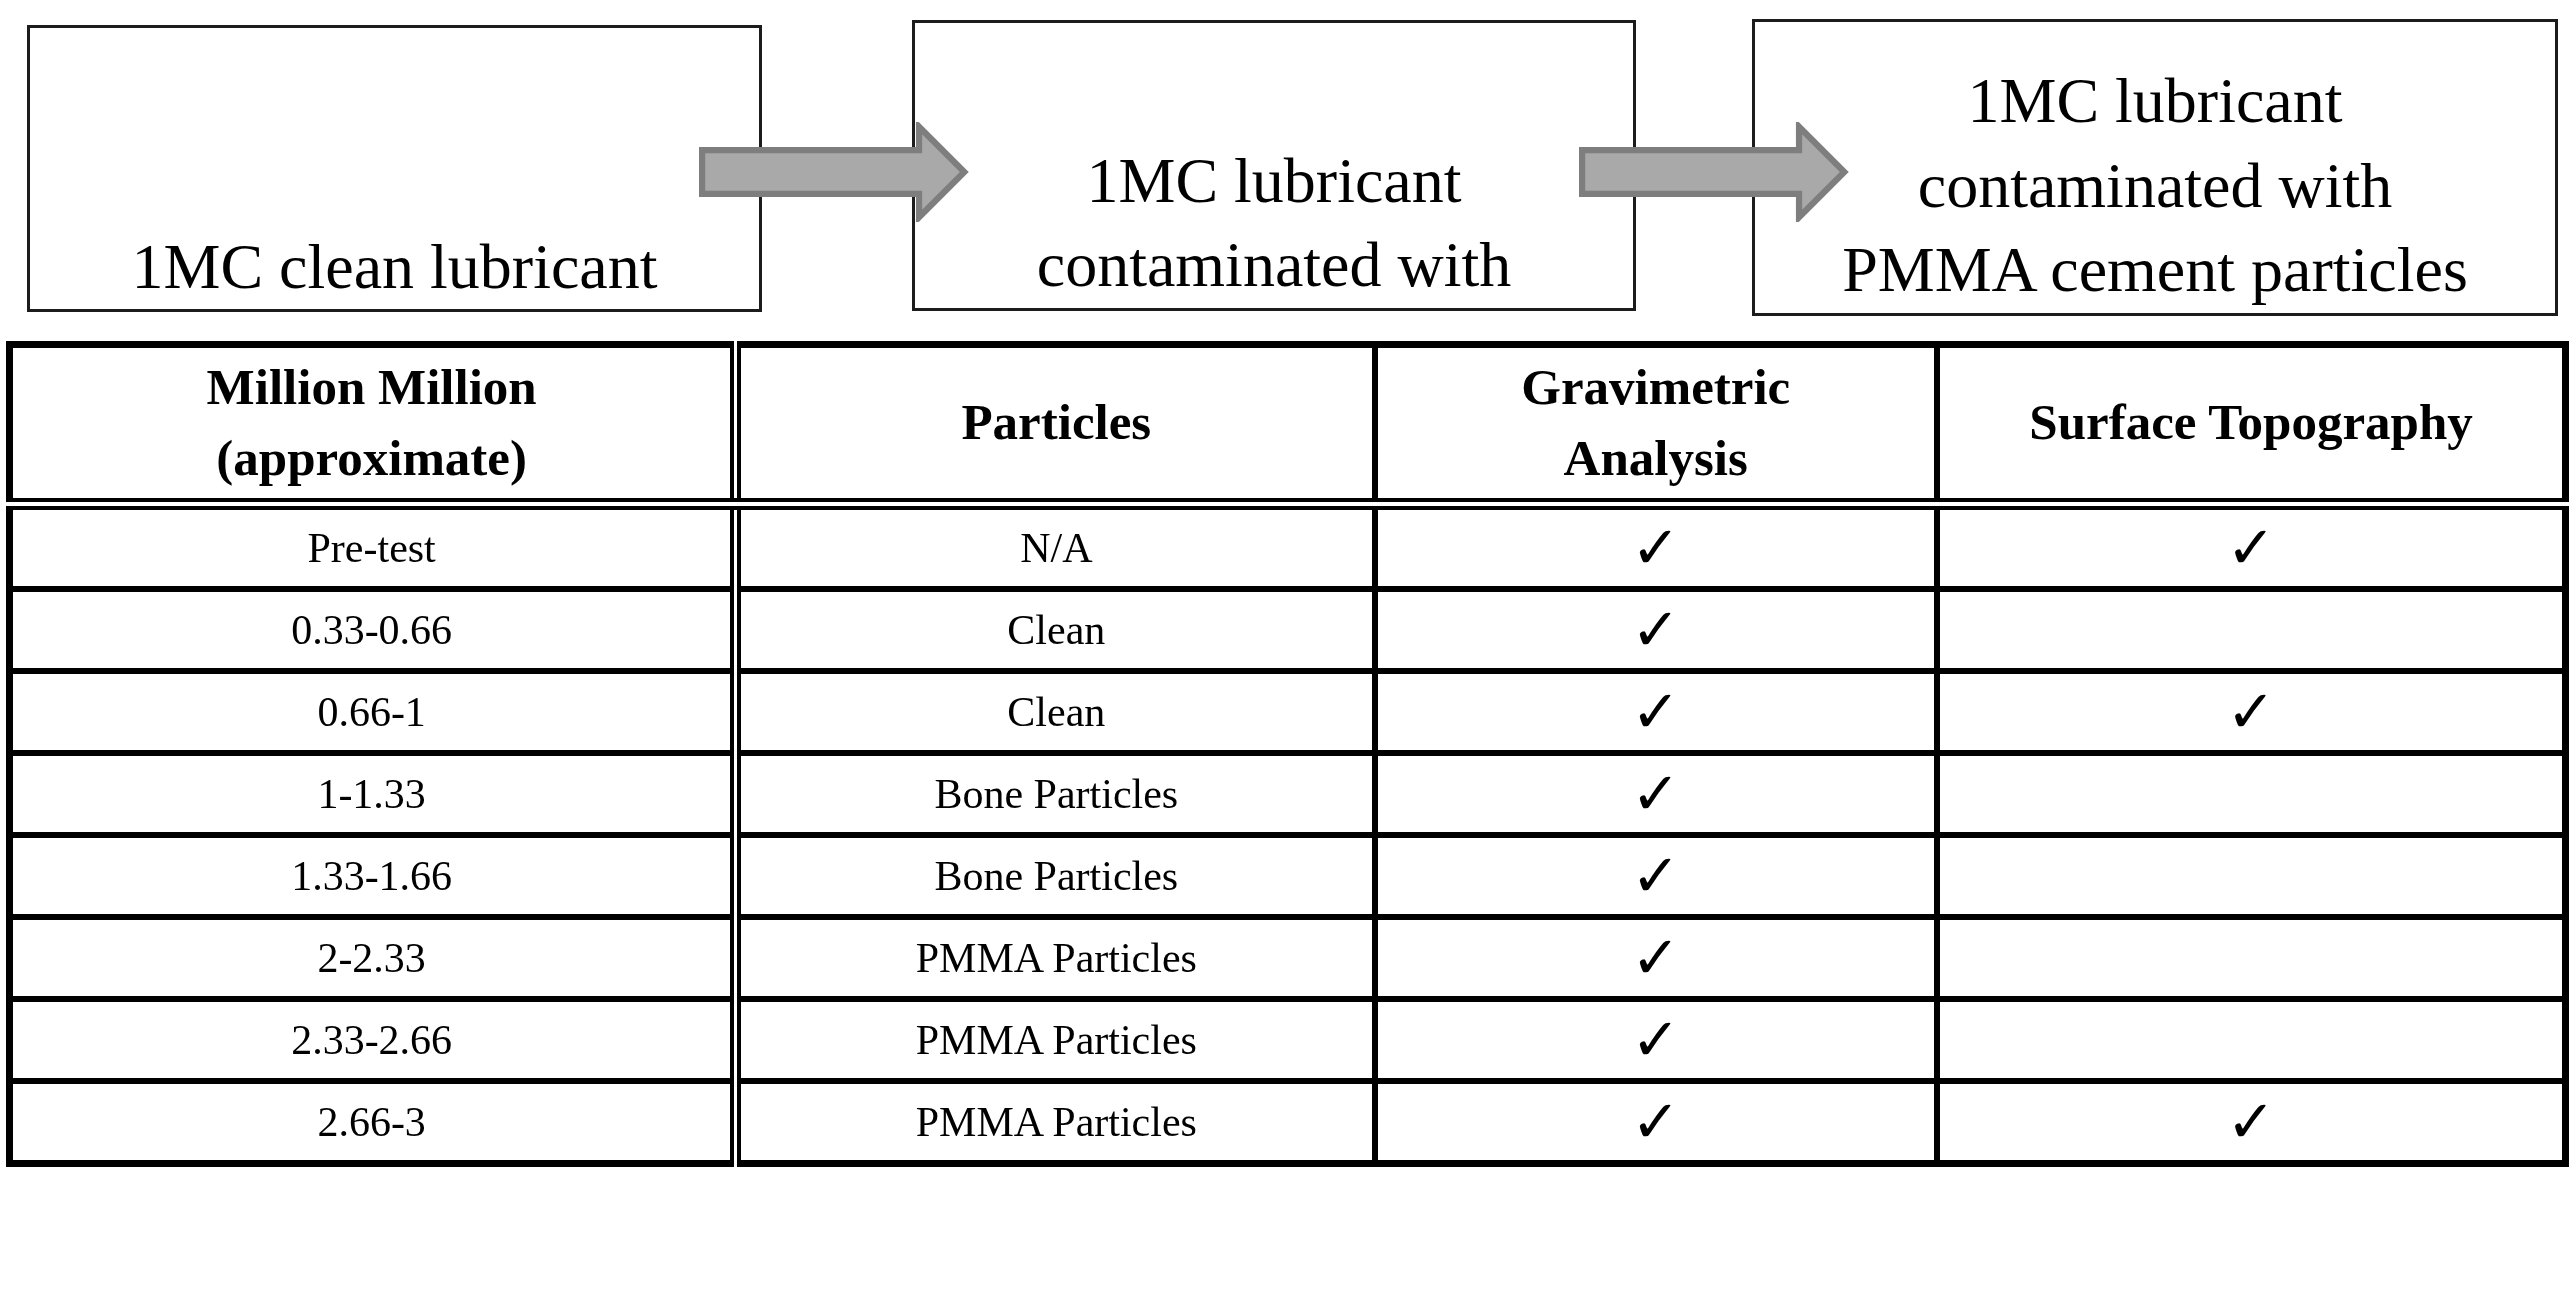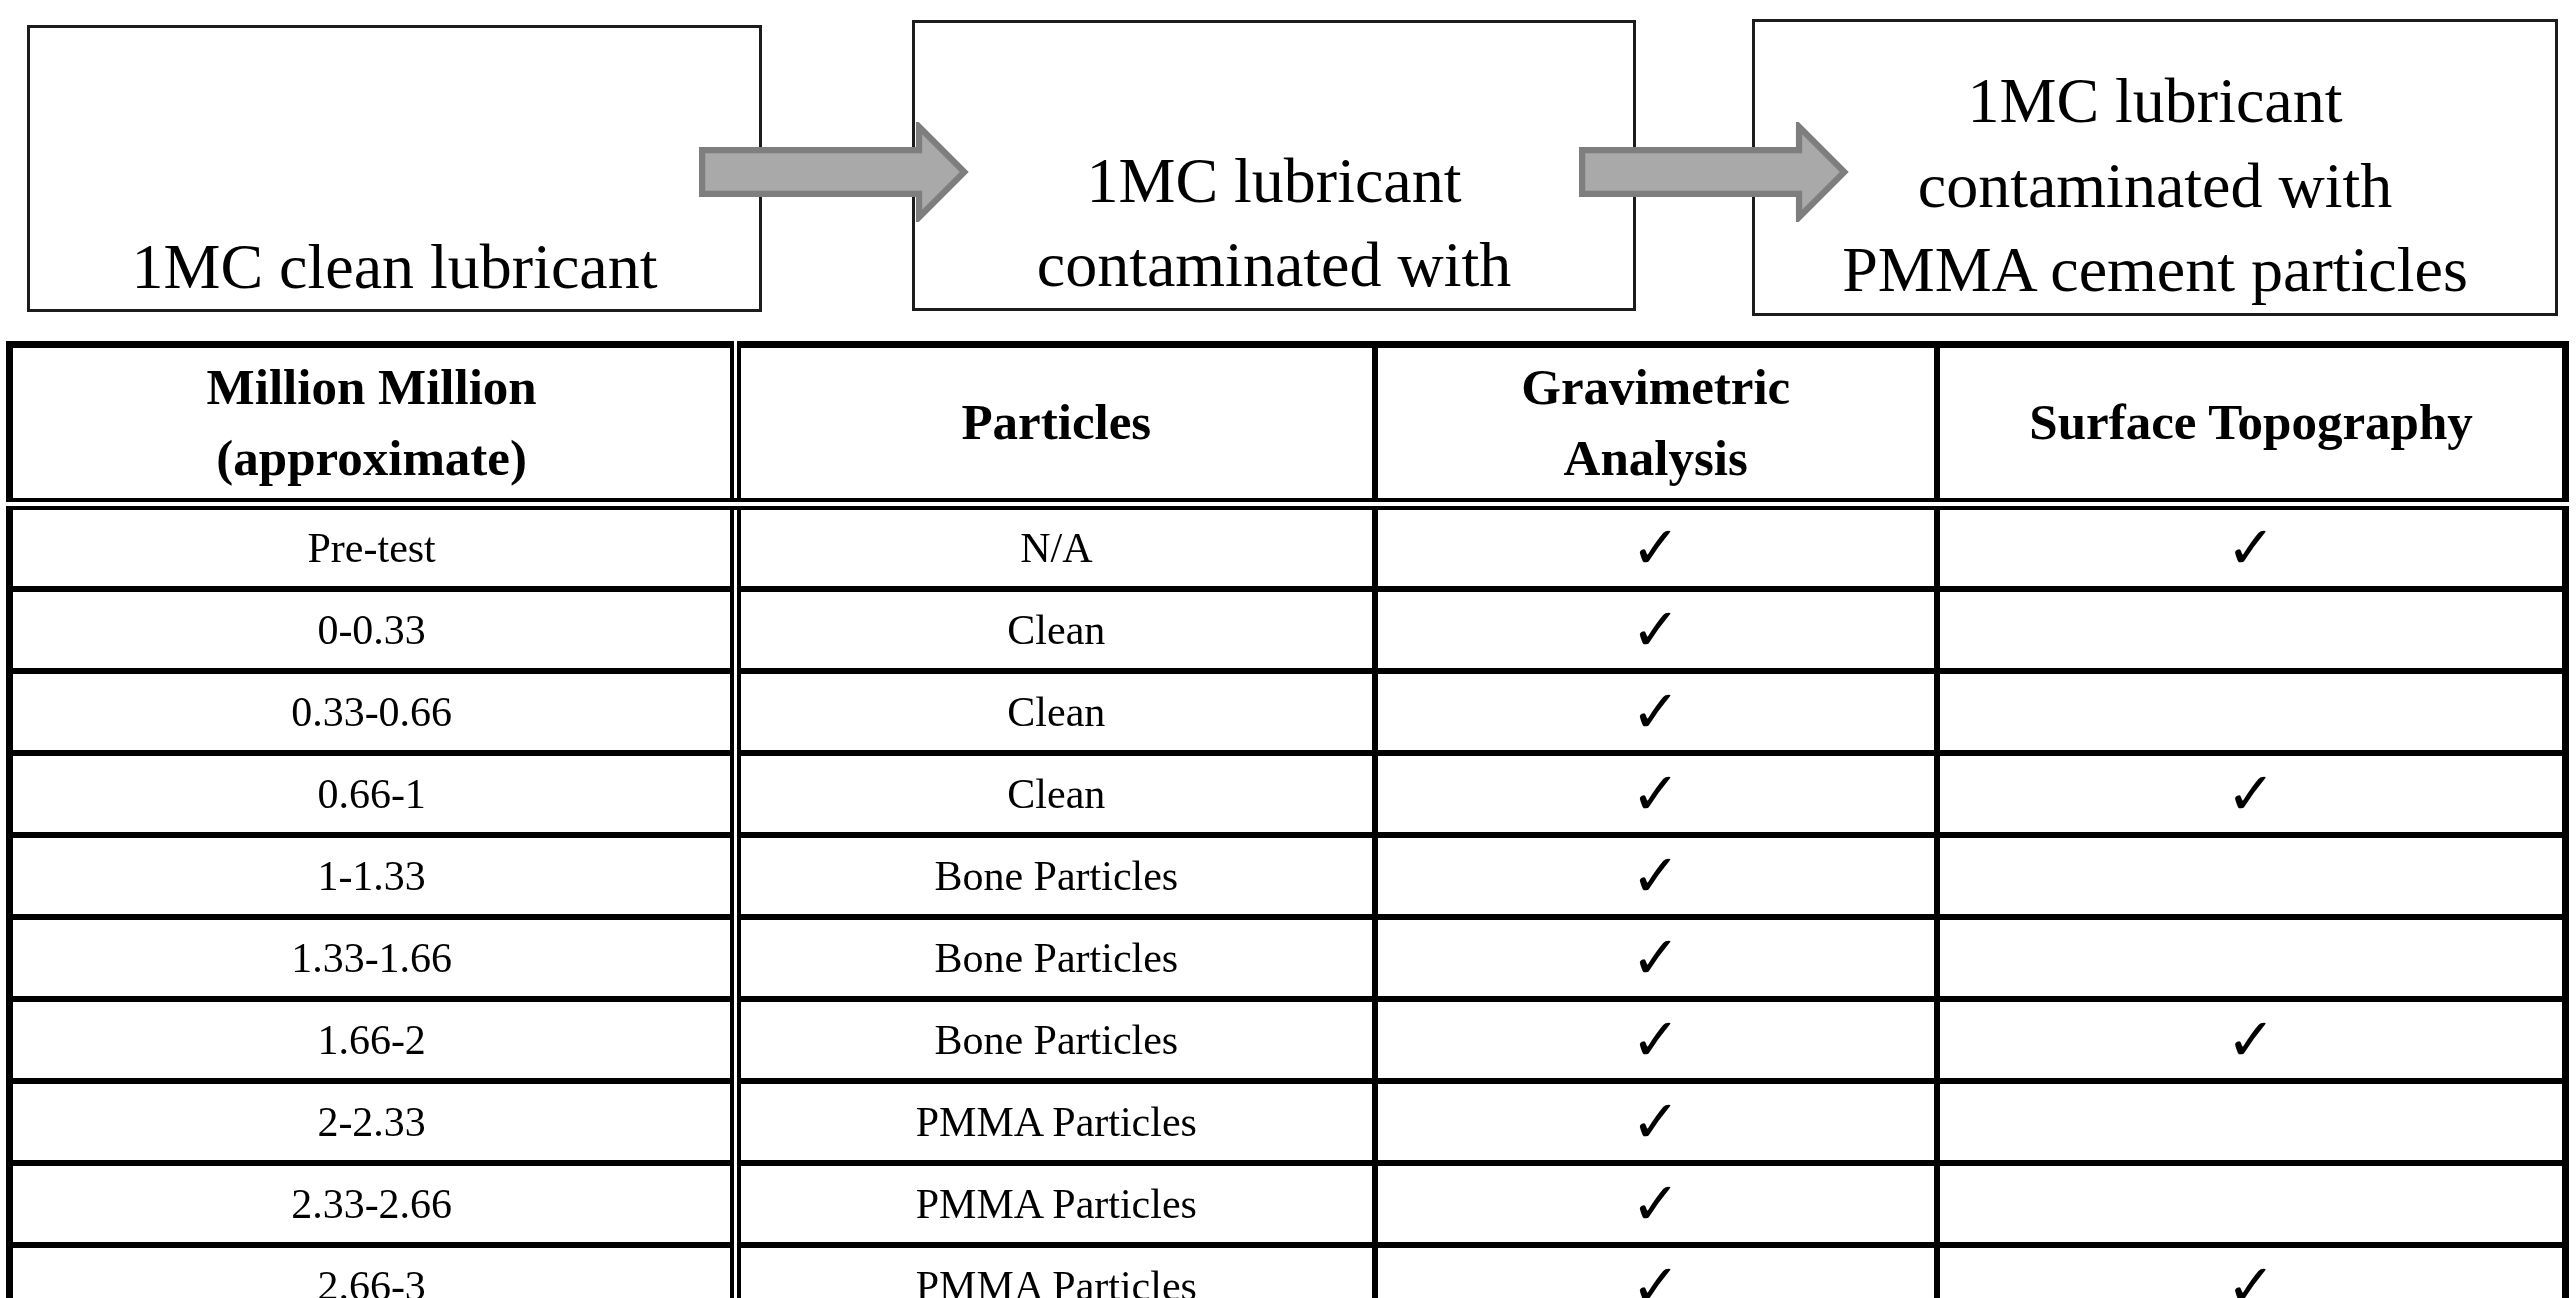--- a/index.html
+++ b/index.html
@@ -123,26 +123,20 @@
         </tr>
       </thead>
       <tbody>
           <tr>
             <td>Pre-test</td>
             <td>N/A</td>
             <td class="check">✓</td>
             <td class="check">✓</td>
           </tr>
           <tr>
-            <td>0-0.33</td>
-            <td>Clean</td>
-            <td class="check">✓</td>
-            <td></td>
-          </tr>
-          <tr>
             <td>0.33-0.66</td>
             <td>Clean</td>
             <td class="check">✓</td>
             <td></td>
           </tr>
           <tr>
             <td>0.66-1</td>
             <td>Clean</td>
             <td class="check">✓</td>
             <td class="check">✓</td>
@@ -151,26 +145,20 @@
             <td>1-1.33</td>
             <td>Bone Particles</td>
             <td class="check">✓</td>
             <td></td>
           </tr>
           <tr>
             <td>1.33-1.66</td>
             <td>Bone Particles</td>
             <td class="check">✓</td>
             <td></td>
-          </tr>
-          <tr>
-            <td>1.66-2</td>
-            <td>Bone Particles</td>
-            <td class="check">✓</td>
-            <td class="check">✓</td>
           </tr>
           <tr>
             <td>2-2.33</td>
             <td>PMMA Particles</td>
             <td class="check">✓</td>
             <td></td>
           </tr>
           <tr>
             <td>2.33-2.66</td>
             <td>PMMA Particles</td>

